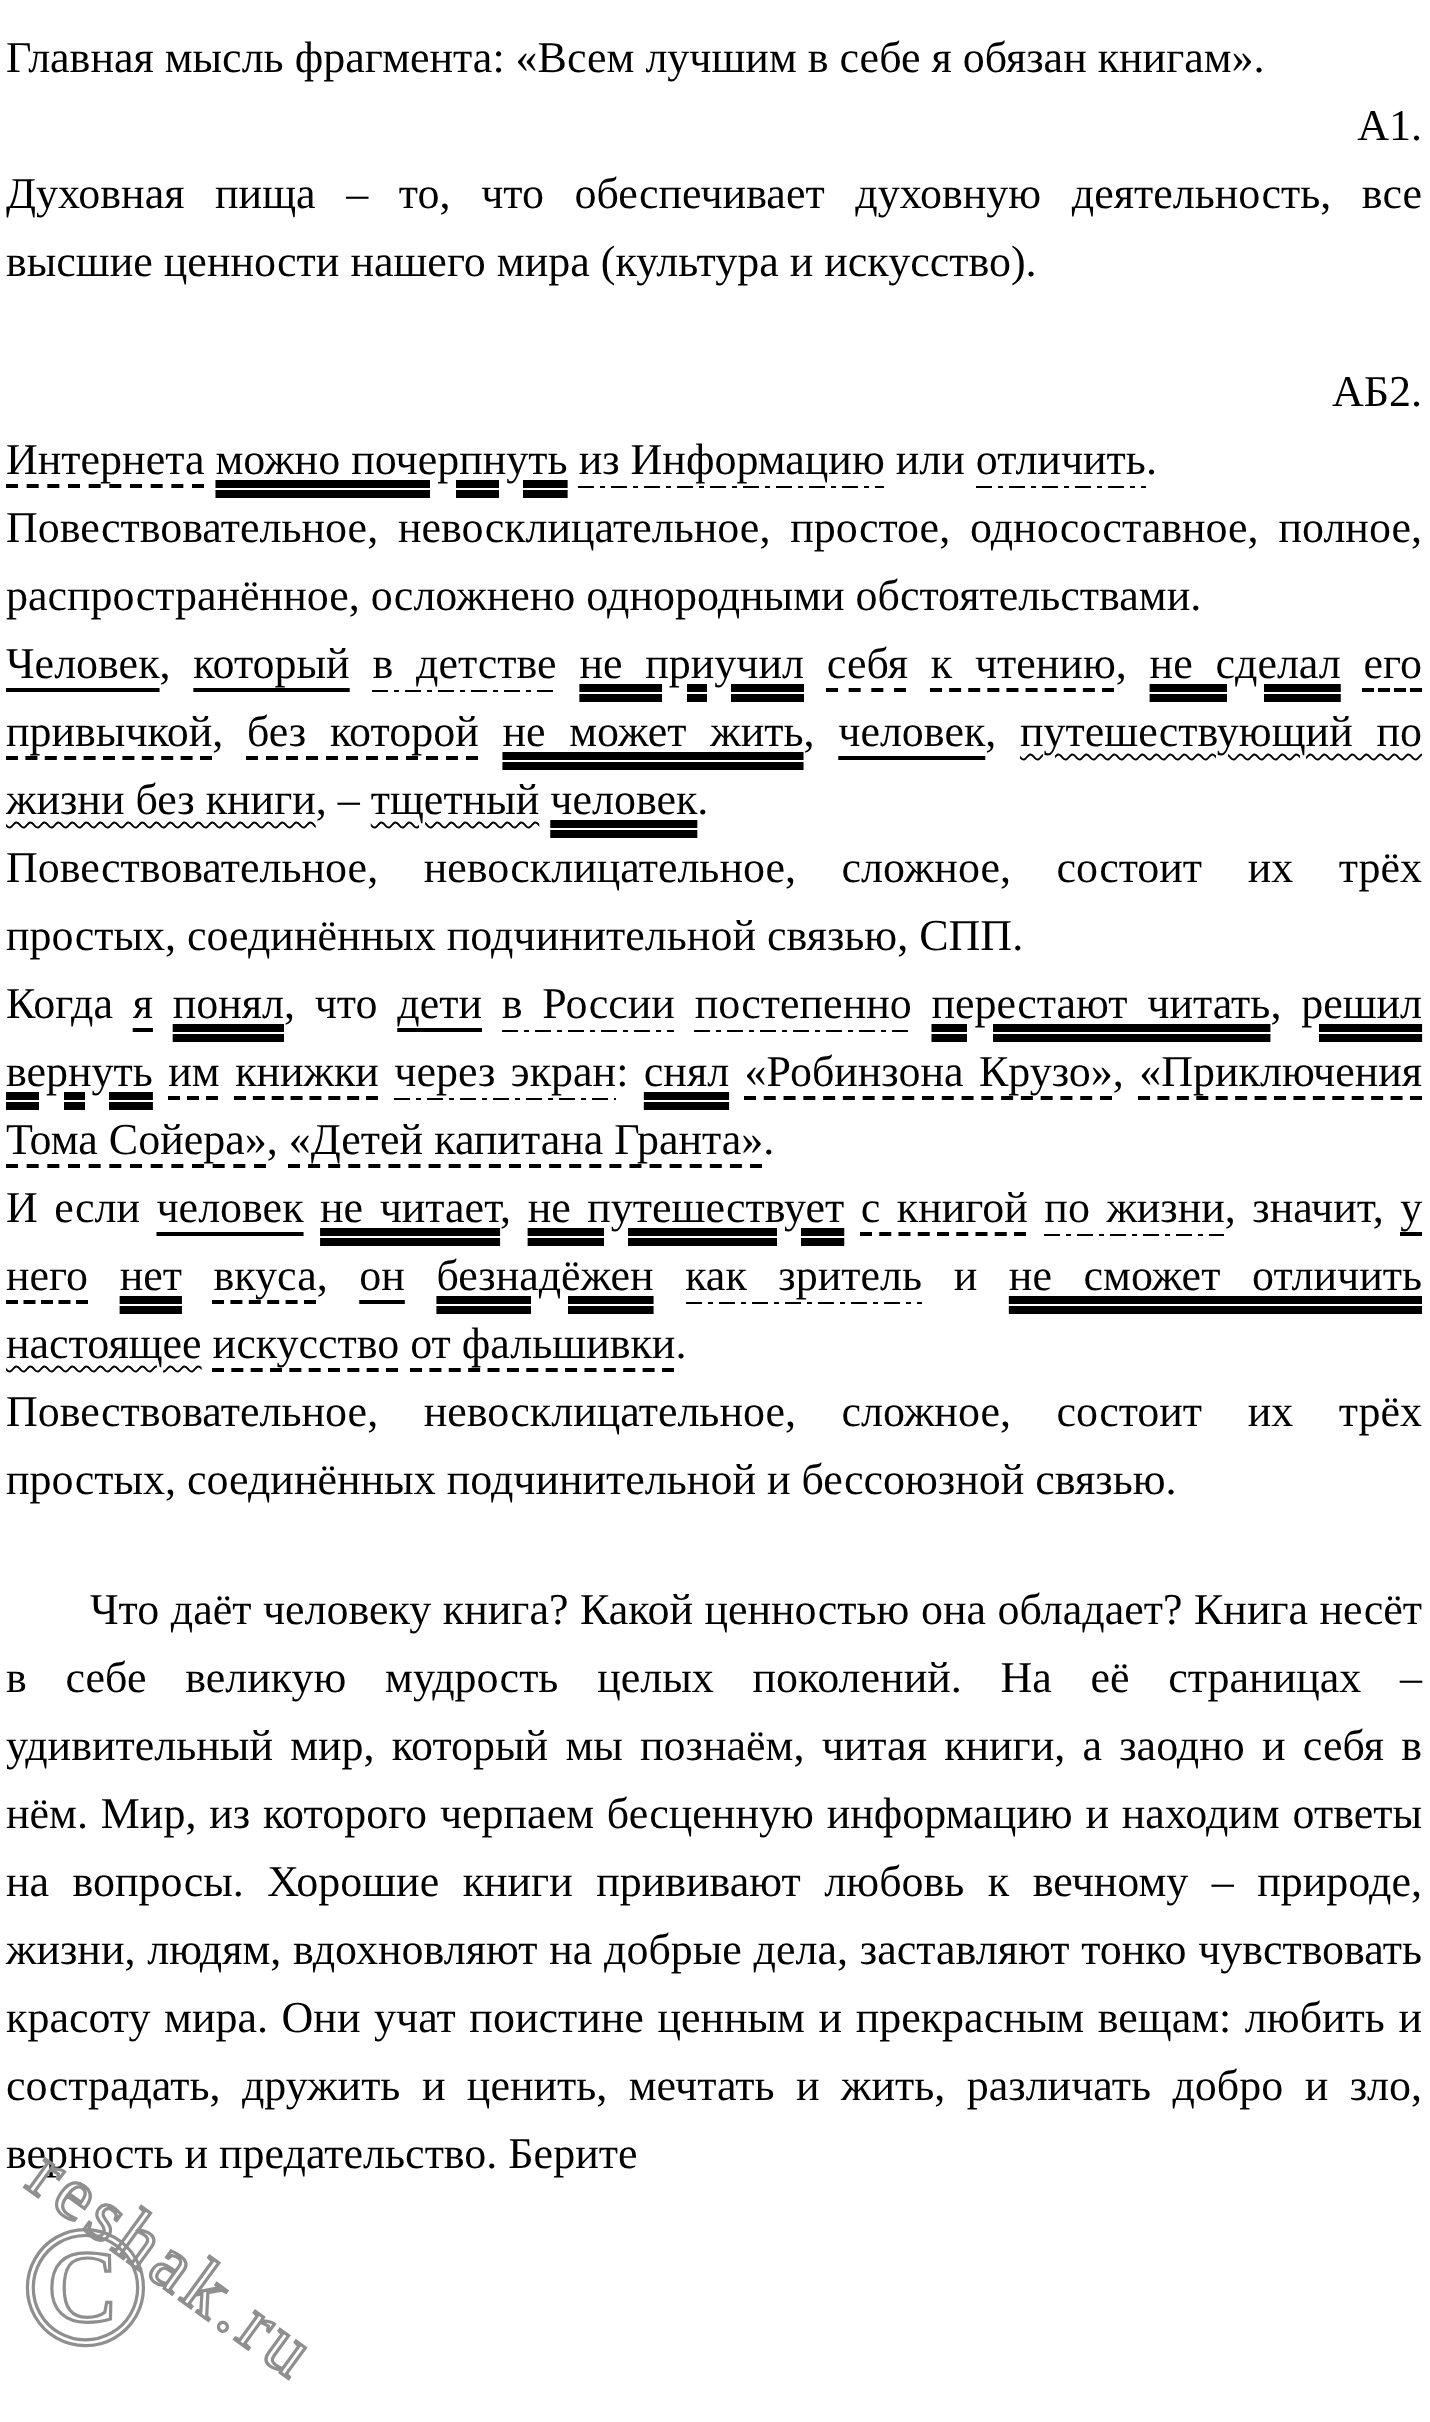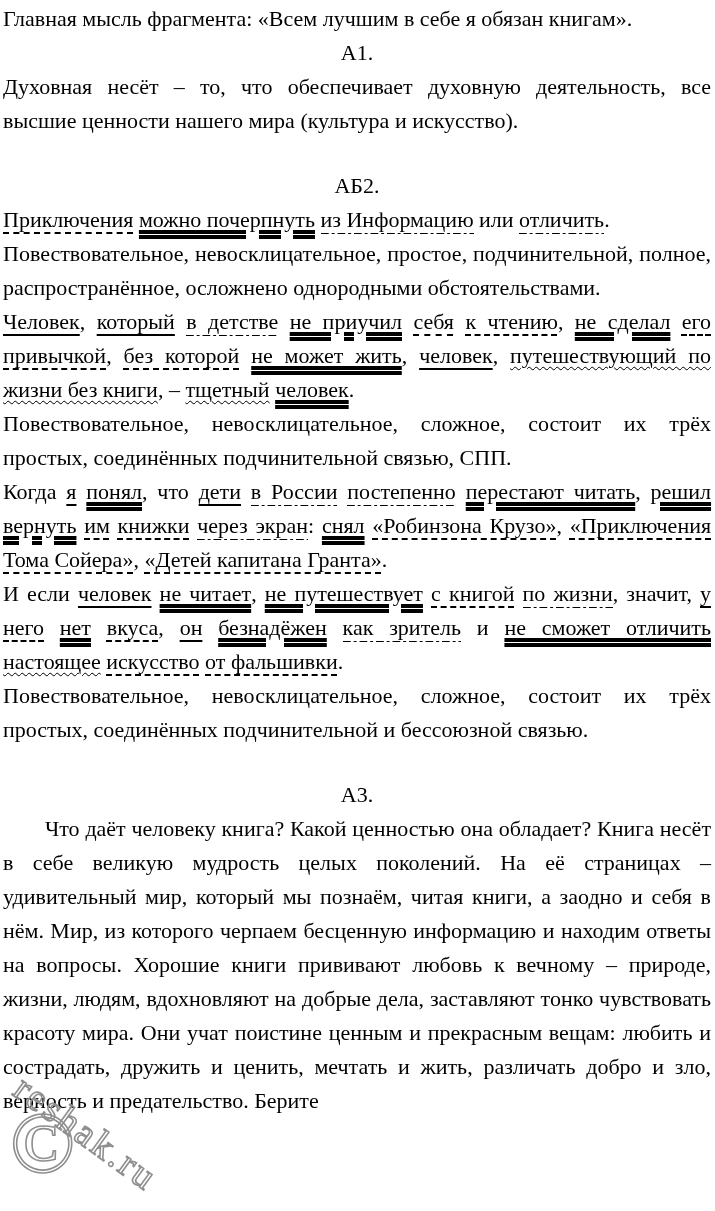--- a/index.html
+++ b/index.html
@@ -3,35 +3,35 @@
 <meta charset="utf-8">
 <style>
   html,body { margin:0; padding:0; }
   body {
     width:715px; height:1211px;
     background:#ffffff; color:#000;
     font-family:"Liberation Serif","DejaVu Serif",serif;
     font-size:22px; line-height:34px;
     overflow:hidden; position:relative;
   }
-  .doc { padding:2px 4px 0 3px; }
+  .doc { padding:12px 4px 0 3px; }
   p { margin:0; text-align:justify; }
-  p.label { text-align:center; }
+  p.label { text-align:right; }
   p.indent { text-indent:42px; }
   .gap { height:31px; }
 
   
   .u-none { text-decoration:none;font-family:Liberation Serif, serif; }
   .u-solid {
     text-decoration:underline solid #000;
     text-decoration-thickness:1.5px; text-underline-offset:5px;
   }
   .u-double {
     text-decoration:underline double #000;
-    text-decoration-thickness:3.5px; text-underline-offset:3px;
+    text-decoration-thickness:3.5px; text-underline-offset:3px;font-family:Liberation Serif, serif;
   }
   .u-dashed {
     text-decoration:underline dashed #000;
     text-decoration-thickness:1.5px; text-underline-offset:5px;
   }
   .u-wavy {
     text-decoration:underline wavy #000;
     text-decoration-thickness:1px; text-underline-offset:3px;
   }
   .u-dashdot {
@@ -58,40 +58,39 @@
   }
 </style>
 </head>
 <body>
 
 <div class="doc">
 
   <p>Главная мысль фрагмента: «Всем лучшим в себе я обязан книгам».</p>
 
   <p class="label">А1.</p>
-  <p>Духовная несёт – то, что обеспечивает духовную деятельность, все высшие ценности нашего мира (культура и искусство).</p>
+  <p>Духовная пища – то, что обеспечивает духовную деятельность, все высшие ценности нашего мира (культура и искусство).</p>
 
   <div class="gap"></div>
 
   <p class="label">АБ2.</p>
 
-  <p><span class="u-dashed">Приключения</span><span class="u-none"> </span><span class="u-double">можно почерпнуть</span><span class="u-none"> </span><span class="u-dashdot">из Информацию</span><span class="u-none"> или </span><span class="u-dashdot">отличить</span><span class="u-none">.</span></p>
-  <p>Повествовательное, невосклицательное, простое, подчинительной, полное, распространённое, осложнено однородными обстоятельствами.</p>
+  <p><span class="u-dashed">Интернета</span><span class="u-none"> </span><span class="u-double">можно почерпнуть</span><span class="u-none"> </span><span class="u-dashdot">из Информацию</span><span class="u-none"> или </span><span class="u-dashdot">отличить</span><span class="u-none">.</span></p>
+  <p>Повествовательное, невосклицательное, простое, односоставное, полное, распространённое, осложнено однородными обстоятельствами.</p>
 
   <p><span class="u-solid">Человек</span><span class="u-none">, </span><span class="u-solid">который</span><span class="u-none"> </span><span class="u-dashdot">в детстве</span><span class="u-none"> </span><span class="u-double">не приучил</span><span class="u-none"> </span><span class="u-dashed">себя</span><span class="u-none"> </span><span class="u-dashed">к чтению</span><span class="u-none">, </span><span class="u-double">не сделал</span><span class="u-none"> </span><span class="u-dashed">его привычкой</span><span class="u-none">, </span><span class="u-dashed">без которой</span><span class="u-none"> </span><span class="u-double">не может жить</span><span class="u-none">, </span><span class="u-solid">человек</span><span class="u-none">, </span><span class="u-wavy">путешествующий по жизни без книги</span><span class="u-none">, – </span><span class="u-wavy">тщетный</span><span class="u-none"> </span><span class="u-double">человек</span><span class="u-none">.</span></p>
   <p>Повествовательное, невосклицательное, сложное, состоит их трёх простых, соединённых подчинительной связью, СПП.</p>
 
   <p><span class="u-none">Когда </span><span class="u-solid">я</span><span class="u-none"> </span><span class="u-double">понял</span><span class="u-none">, что </span><span class="u-solid">дети</span><span class="u-none"> </span><span class="u-dashdot">в России</span><span class="u-none"> </span><span class="u-dashdot">постепенно</span><span class="u-none"> </span><span class="u-double">перестают читать</span><span class="u-none">, </span><span class="u-double">решил вернуть</span><span class="u-none"> </span><span class="u-dashed">им</span><span class="u-none"> </span><span class="u-dashed">книжки</span><span class="u-none"> </span><span class="u-dashdot">через экран</span><span class="u-none">: </span><span class="u-double">снял</span><span class="u-none"> </span><span class="u-dashed">«Робинзона Крузо»</span><span class="u-none">, </span><span class="u-dashed">«Приключения Тома Сойера»</span><span class="u-none">, </span><span class="u-dashed">«Детей капитана Гранта»</span><span class="u-none">.</span></p>
 
   <p><span class="u-none">И если </span><span class="u-solid">человек</span><span class="u-none"> </span><span class="u-double">не читает</span><span class="u-none">, </span><span class="u-double">не путешествует</span><span class="u-none"> </span><span class="u-dashed">с книгой</span><span class="u-none"> </span><span class="u-dashdot">по жизни</span><span class="u-none">, значит, </span><span class="u-dashed">у него</span><span class="u-none"> </span><span class="u-double">нет</span><span class="u-none"> </span><span class="u-dashed">вкуса</span><span class="u-none">, </span><span class="u-solid">он</span><span class="u-none"> </span><span class="u-double">безнадёжен</span><span class="u-none"> </span><span class="u-dashdot">как зритель</span><span class="u-none"> и </span><span class="u-double">не сможет отличить</span><span class="u-none"> </span><span class="u-wavy">настоящее</span><span class="u-none"> </span><span class="u-dashed">искусство</span><span class="u-none"> </span><span class="u-dashed">от фальшивки</span><span class="u-none">.</span></p>
   <p>Повествовательное, невосклицательное, сложное, состоит их трёх простых, соединённых подчинительной и бессоюзной связью.</p>
 
   <div class="gap"></div>
 
-  <p class="label">А3.</p>
   <p class="indent">Что даёт человеку книга? Какой ценностью она обладает? Книга несёт в себе великую мудрость целых поколений. На её страницах – удивительный мир, который мы познаём, читая книги, а заодно и себя в нём. Мир, из которого черпаем бесценную информацию и находим ответы на вопросы. Хорошие книги прививают любовь к вечному – природе, жизни, людям, вдохновляют на добрые дела, заставляют тонко чувствовать красоту мира. Они учат поистине ценным и прекрасным вещам: любить и сострадать, дружить и ценить, мечтать и жить, различать добро и зло, верность и предательство. Берите</p>
 
 </div>
 
 <div class="watermark">
   <span class="wm-copy">©</span>
   <span class="wm-text">reshak.ru</span>
 </div>
 
 </body></html>

